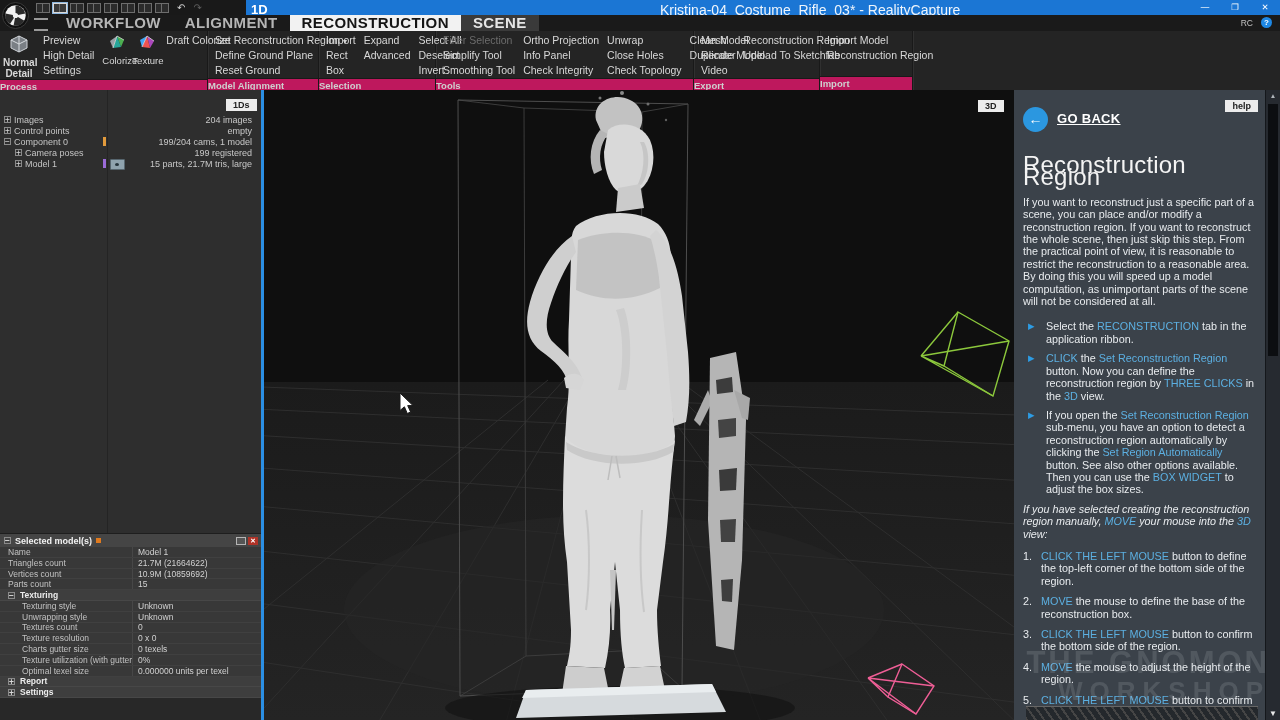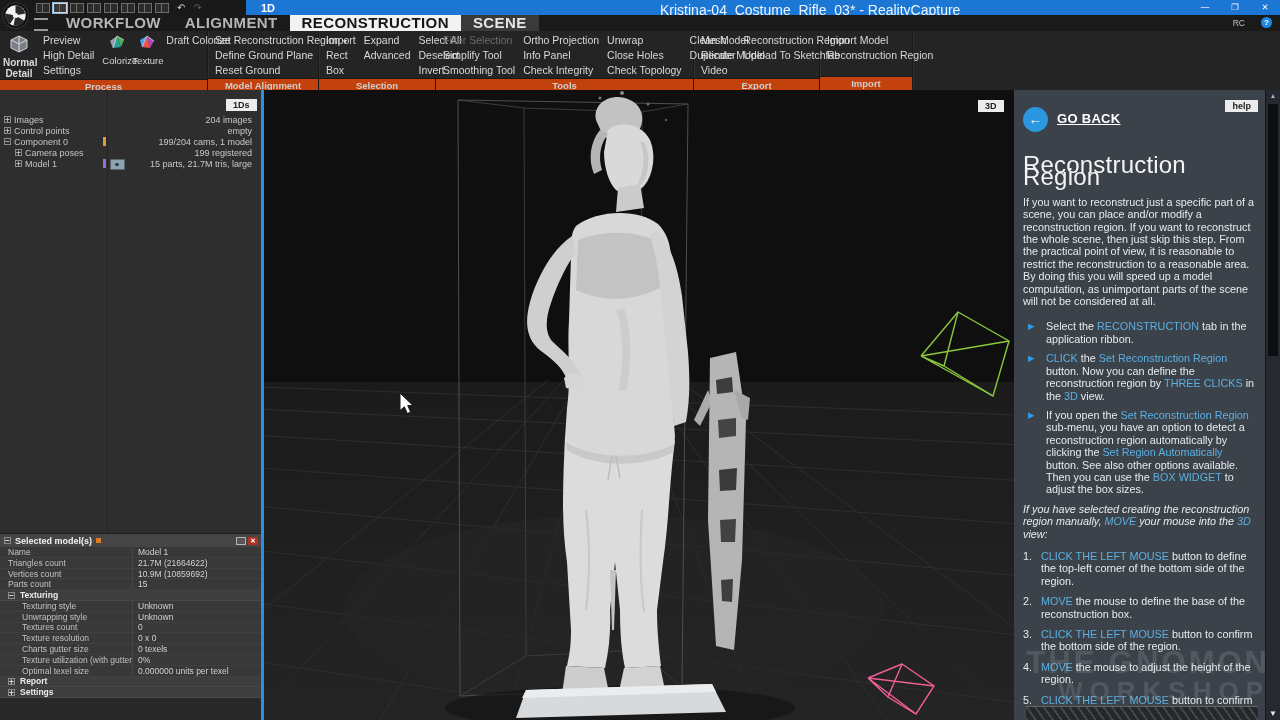--- a/index.html
+++ b/index.html
@@ -8,40 +8,40 @@
   
   .titlebar{position:absolute;top:0;left:0;right:0;height:15px;background:#1b76d4;}
   .tb-dark{position:absolute;left:0;top:0;width:246px;height:15px;background:#191919;display:flex;align-items:center;}
   .logo{position:absolute;left:2px;top:2px;width:27px;height:27px;z-index:6;}
   .layouts{display:flex;gap:3px;margin-left:36px;}
   .lyt{width:14px;height:10px;border:1px solid #6d6d6d;background:#2b2b2b;box-sizing:border-box;position:relative;}
   .lyt::after{content:"";position:absolute;left:45%;top:0;bottom:0;width:1px;background:#6d6d6d;}
   .lyt.active{border-color:#d8d8d8;background:#3a3a3a;outline:1px solid #8fb8e0;}
   .tb-undo,.tb-redo{font-size:10px;line-height:10px;margin-left:8px;color:#cfcfcf;}
   .tb-redo{color:#5e5e5e;}
-  .view-indicator{position:absolute;left:256px;top:1px;color:#fff;font-size:11px;font-weight:700;padding:1px 5px;}
+  .view-indicator{position:absolute;left:246px;top:1px;color:#fff;font-size:13px;font-weight:700;padding:1px 5px;}
   .tb-title{position:absolute;left:660px;top:1.5px;font-size:14px;color:#eef5fc;}
   .win-controls{position:absolute;right:0;top:0;display:flex;height:15px;}
   .win-btn{width:30px;text-align:center;color:#fff;font-size:8.5px;line-height:15px;}
   
   .tabstrip{position:absolute;top:15px;left:0;right:0;height:16px;background:#1a1a1a;display:flex;align-items:stretch;padding-left:34px;}
   .menu-ic{width:14px;height:9px;margin:3px 6px 0 0;border-top:2px solid #9a9a9a;border-bottom:2px solid #9a9a9a;}
   .rtab{font-size:15px;font-weight:700;color:#b5b5b5;padding:0 12px;line-height:16px;letter-spacing:.4px;}
   .rtab.active{background:#f2f2f2;color:#151515;}
   .rtab.scene{background:#3a3a3a;color:#e6e6e6;}
-  .rc-corner{position:absolute;right:8px;top:17px;display:flex;align-items:center;gap:16px;font-size:8.5px;color:#c3c3c3;}
+  .rc-corner{position:absolute;right:8px;top:17px;display:flex;align-items:center;gap:8px;font-size:8.5px;color:#c3c3c3;}
   .rc-q{width:11px;height:11px;border-radius:50%;background:#1e88e5;color:#fff;font-size:8px;font-weight:700;text-align:center;line-height:11px;}
   
   .ribbon{position:absolute;top:31px;left:0;right:0;height:59px;background:#242424;display:flex;}
   .rb-group{display:flex;flex-direction:column;border-right:1px solid #191919;box-shadow:1px 0 0 #303030;}
   .rb-body{flex:1;display:flex;align-items:flex-start;padding:2px 2px 0 3px;}
   .rb-col{display:flex;flex-direction:column;margin:0 4px;}
   .rb-item{font-size:10.5px;color:#d8d8d8;height:15px;line-height:15px;white-space:nowrap;}
   .rb-item.disabled{color:#6c6c6c;}
-  .rb-label{height:13px;font-size:9.5px;line-height:13px;text-align:center;color:#cfcfcf;font-weight:700;background:#c2410c;border-top:1px solid #191919;}
+  .rb-label{height:13px;font-size:9.5px;line-height:13px;color:#cfcfcf;font-weight:700;background:#be185d;border-top:1px solid #191919;}
   .rb-bigbtn{width:32px;text-align:center;padding-top:1px;}
   .rb-big-label{font-size:10px;line-height:10.5px;color:#d8d8d8;font-weight:bold;}
   .rb-sep{width:1px;background:#1b1b1b;box-shadow:1px 0 0 #323232;margin:1px 2px;align-self:stretch;}
   .rb-iconbtn{width:30px;text-align:center;padding-top:2px;}
   .rb-iconbtn div{font-size:9.5px;color:#d8d8d8;line-height:10px;margin-top:2px;}
   .caret{font-size:8px;margin-left:3px;color:#cfcfcf;}
   
   .content{position:absolute;top:90px;left:0;right:0;bottom:0;background:#86efac;}
   .panel-tab{position:absolute;background:#ececec;color:#222;font-size:9px;font-weight:700;padding:1px 7px;z-index:5;}
   

